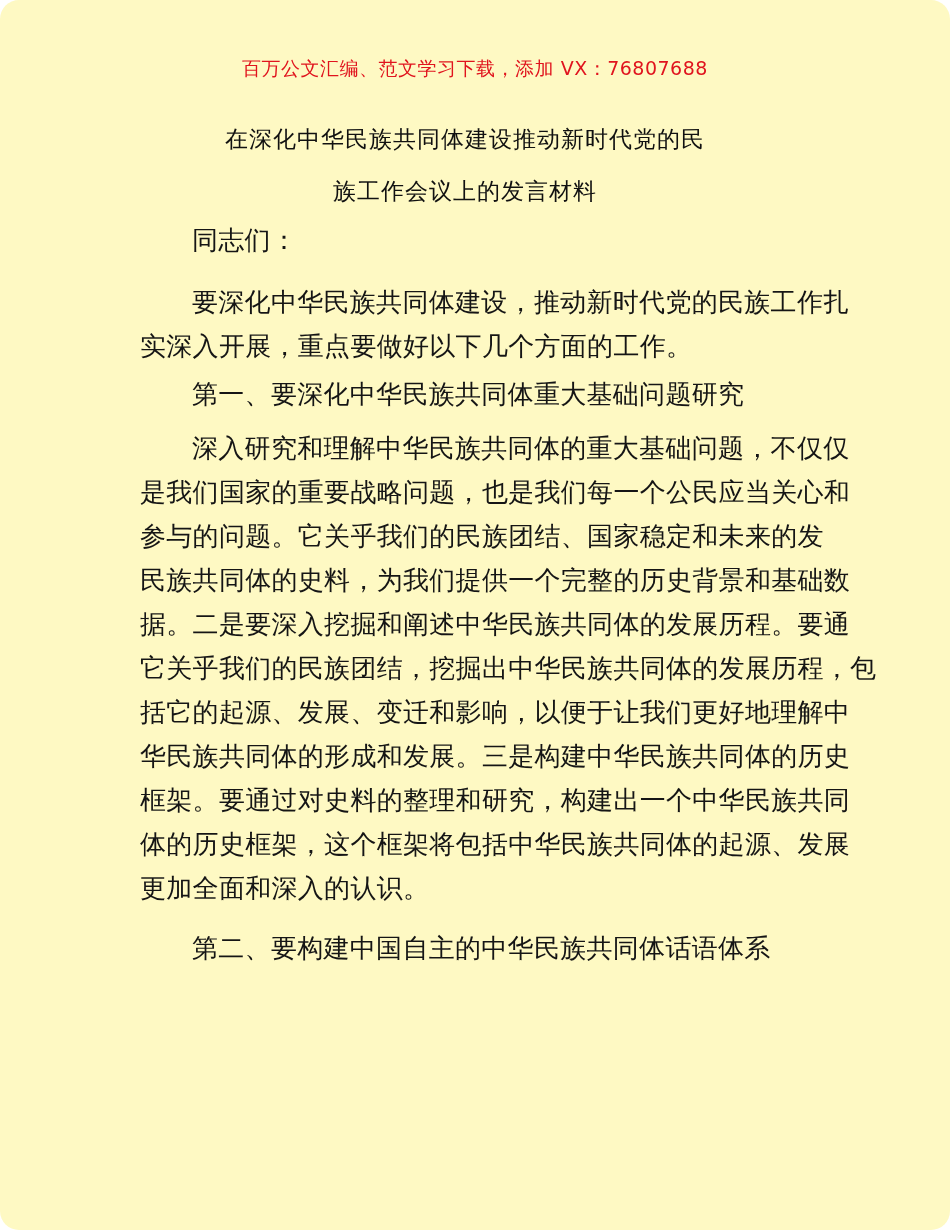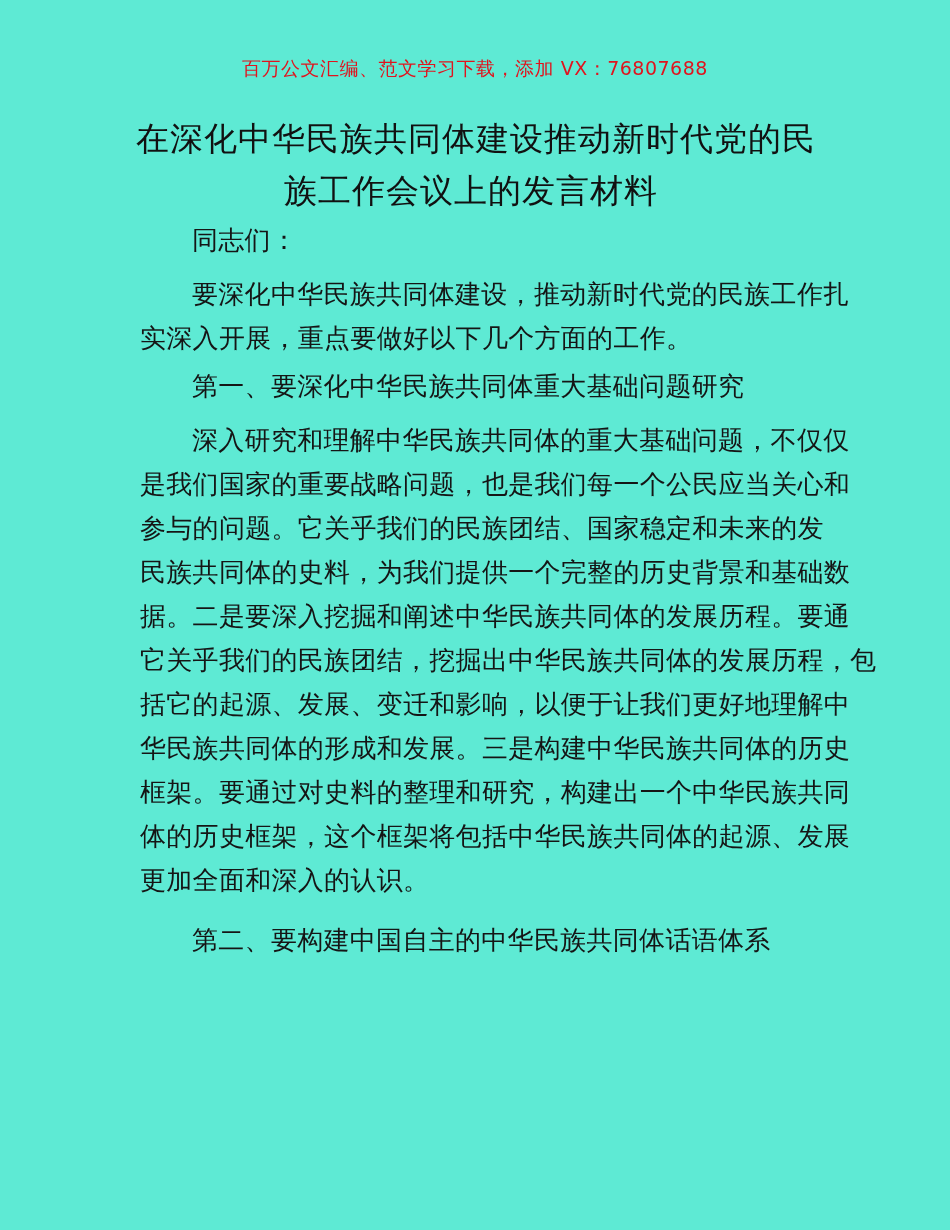--- a/index.html
+++ b/index.html
@@ -1,41 +1,41 @@
 <!DOCTYPE html>
 <html><head>
   <meta charset="utf-8">
   <style>
     html, body { margin: 0; padding: 0; background: #ffffff; }
     body { width: 950px; height: 1230px; position: relative; overflow: hidden;
            font-family: "DejaVu Sans", "Liberation Sans", sans-serif; color: #1a1a1a; }
-    .page { position: absolute; left: 0; top: 0; width: 950px; height: 1230px; background: #5eead4; }
+    .page { position: absolute; left: 0; top: 0; width: 950px; height: 1230px; background: #fef9c3; border-radius: 19px; }
     .watermark { position: absolute; top: 56px; left: 0; width: 950px; text-align: center;
                  color: #e0141e; font-size: 19px; letter-spacing: 0.5px; }
-    .title { position: absolute; top: 113px; left: 136px; width: 670px; text-align: center;
-             font-size: 33px; line-height: 52px; color: #111; letter-spacing: 1px; }
+    .title { position: absolute; top: 113px; left: 130px; width: 670px; text-align: center;
+             font-size: 23px; line-height: 52px; color: #111; letter-spacing: 1px; }
     .title .tline { display: block; white-space: nowrap; }
     .body { position: absolute; left: 140px; top: 218px; width: 672px; }
     .line { display: block; white-space: nowrap; font-size: 26px; line-height: 44px;
             height: 44px; color: #151515; letter-spacing: 0.3px; }
     .indent { padding-left: 52px; }
   </style>
 </head>
 <body>
 
 <div class="page">
   <div class="watermark">百万公文汇编、范文学习下载，添加 VX：76807688</div>
 
   <div class="title">
     <span class="tline">在深化中华民族共同体建设推动新时代党的民</span>
     <span class="tline">族工作会议上的发言材料</span>
   </div>
 
   <div class="body">
-    <div class="para" style="margin-bottom:10px;">
+    <div class="para" style="margin-bottom:18px;">
       <span class="line indent">同志们：</span>
     </div>
 
     <div class="para" style="margin-bottom:4px;">
       <span class="line indent">要深化中华民族共同体建设，推动新时代党的民族工作扎</span>
       <span class="line">实深入开展，重点要做好以下几个方面的工作。</span>
     </div>
 
     <div class="para" style="margin-bottom:10px;">
       <span class="line indent">第一、要深化中华民族共同体重大基础问题研究</span>

